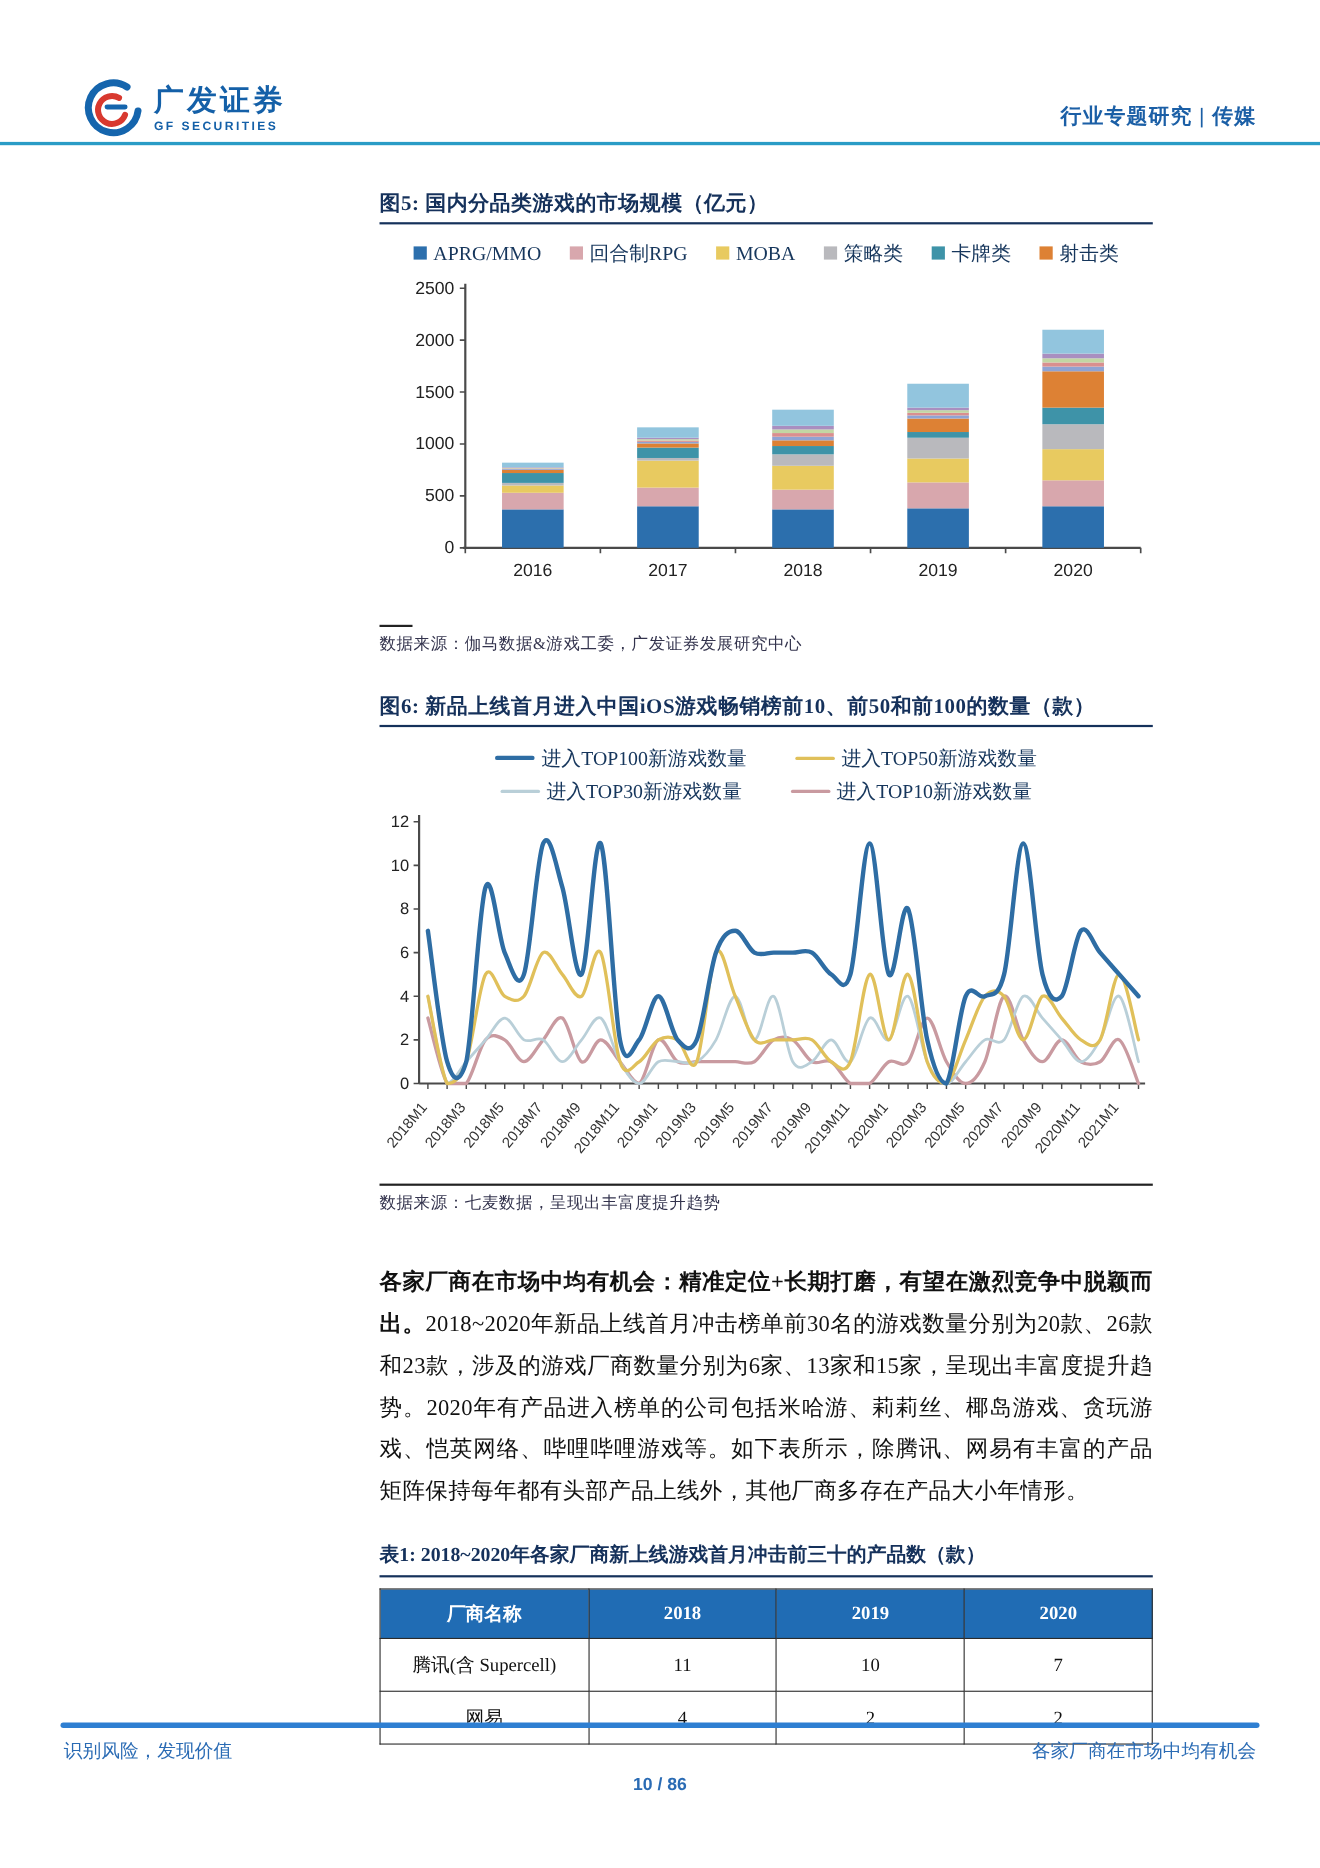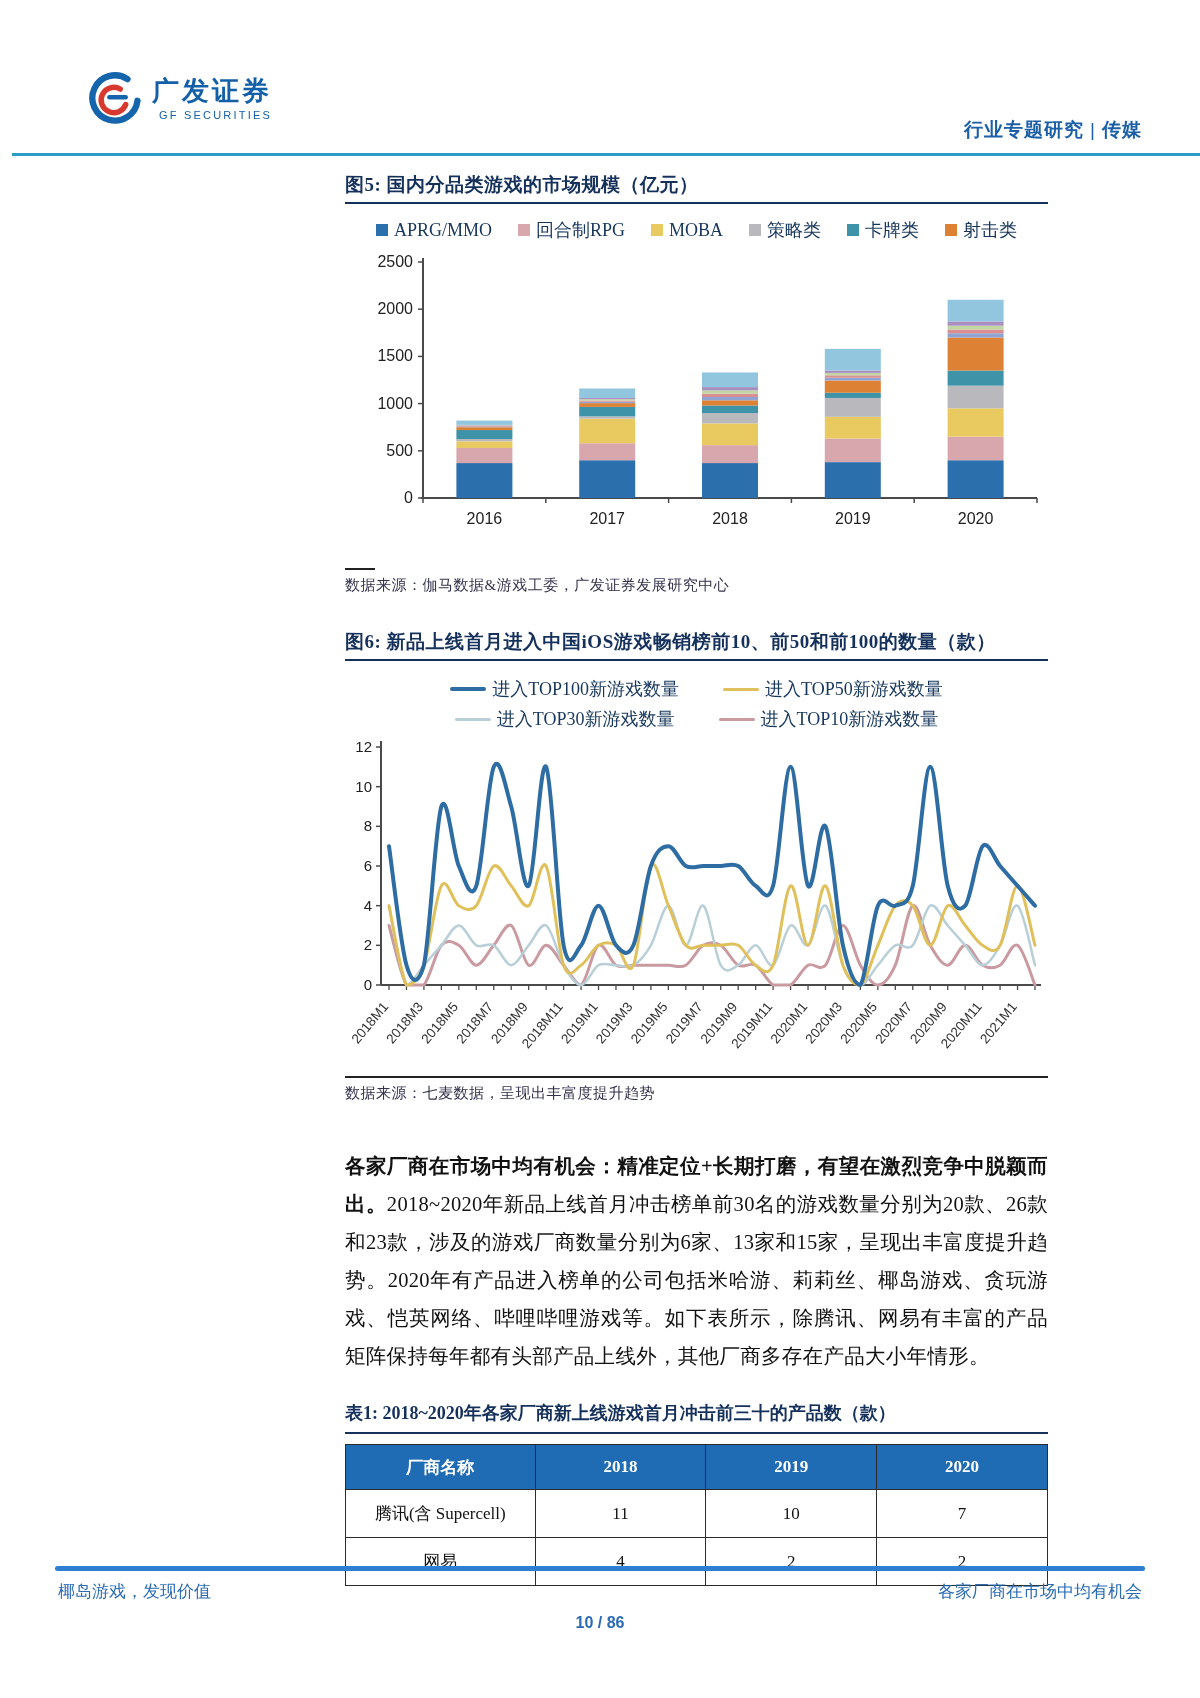--- a/index.html
+++ b/index.html
@@ -5,29 +5,28 @@
   * { margin:0; padding:0; box-sizing:border-box; }
   html,body { background:#fff; }
   body {
     width:1200px; height:1698px; position:relative; overflow:hidden;
     font-family:"Liberation Sans", sans-serif; color:#222;
   }
   .page { width:1200px; height:1698px; position:relative; background:#fff; }
 
   
   .header {
-    position:absolute; top:0; left:0; right:0; height:156px;
+    position:absolute; top:0; left:0; right:0; height:132px;
     padding:70px 58px 0 72px;
     border-bottom:3px solid #2a9cc6;
-    margin-left:12px;
   }
   .logo-wrap { display:flex; align-items:center; gap:10px; }
   .logo-mark { width:58px; height:58px; flex:0 0 auto; }
   .logo-text-cn { font-size:27px; font-weight:bold; color:#1460a8; letter-spacing:3px; font-family:"Liberation Serif", serif; line-height:1.1; }
-  .logo-text-en { font-size:11px; color:#1460a8; letter-spacing:2.2px; font-weight:normal; margin-top:3px;text-align:right; }
+  .logo-text-en { font-size:11px; color:#1460a8; letter-spacing:2.2px; font-weight:bold; margin-top:3px; }
   .header-right {
     position:absolute; right:58px; bottom:10px;
     font-size:19px; font-weight:bold; color:#1b5fa6;
     font-family:"Liberation Sans", sans-serif; letter-spacing:1px;
   }
   .header-right .divider { padding:0 6px; font-weight:normal; }
 
   
   .content { position:absolute; left:345px; top:142px; width:703px; }
 
@@ -380,17 +379,17 @@
             <td>4</td>
             <td>2</td>
             <td>2</td>
           </tr>
         </tbody>
       </table>
     </div>
   </div>
 
   <div class="footer-line"></div>
-  <div class="footer-left">椰岛游戏，发现价值</div>
+  <div class="footer-left">识别风险，发现价值</div>
   <div class="footer-right">各家厂商在市场中均有机会</div>
   <div class="footer-page">10 / 86</div>
 
 </div>
 
 </body></html>

